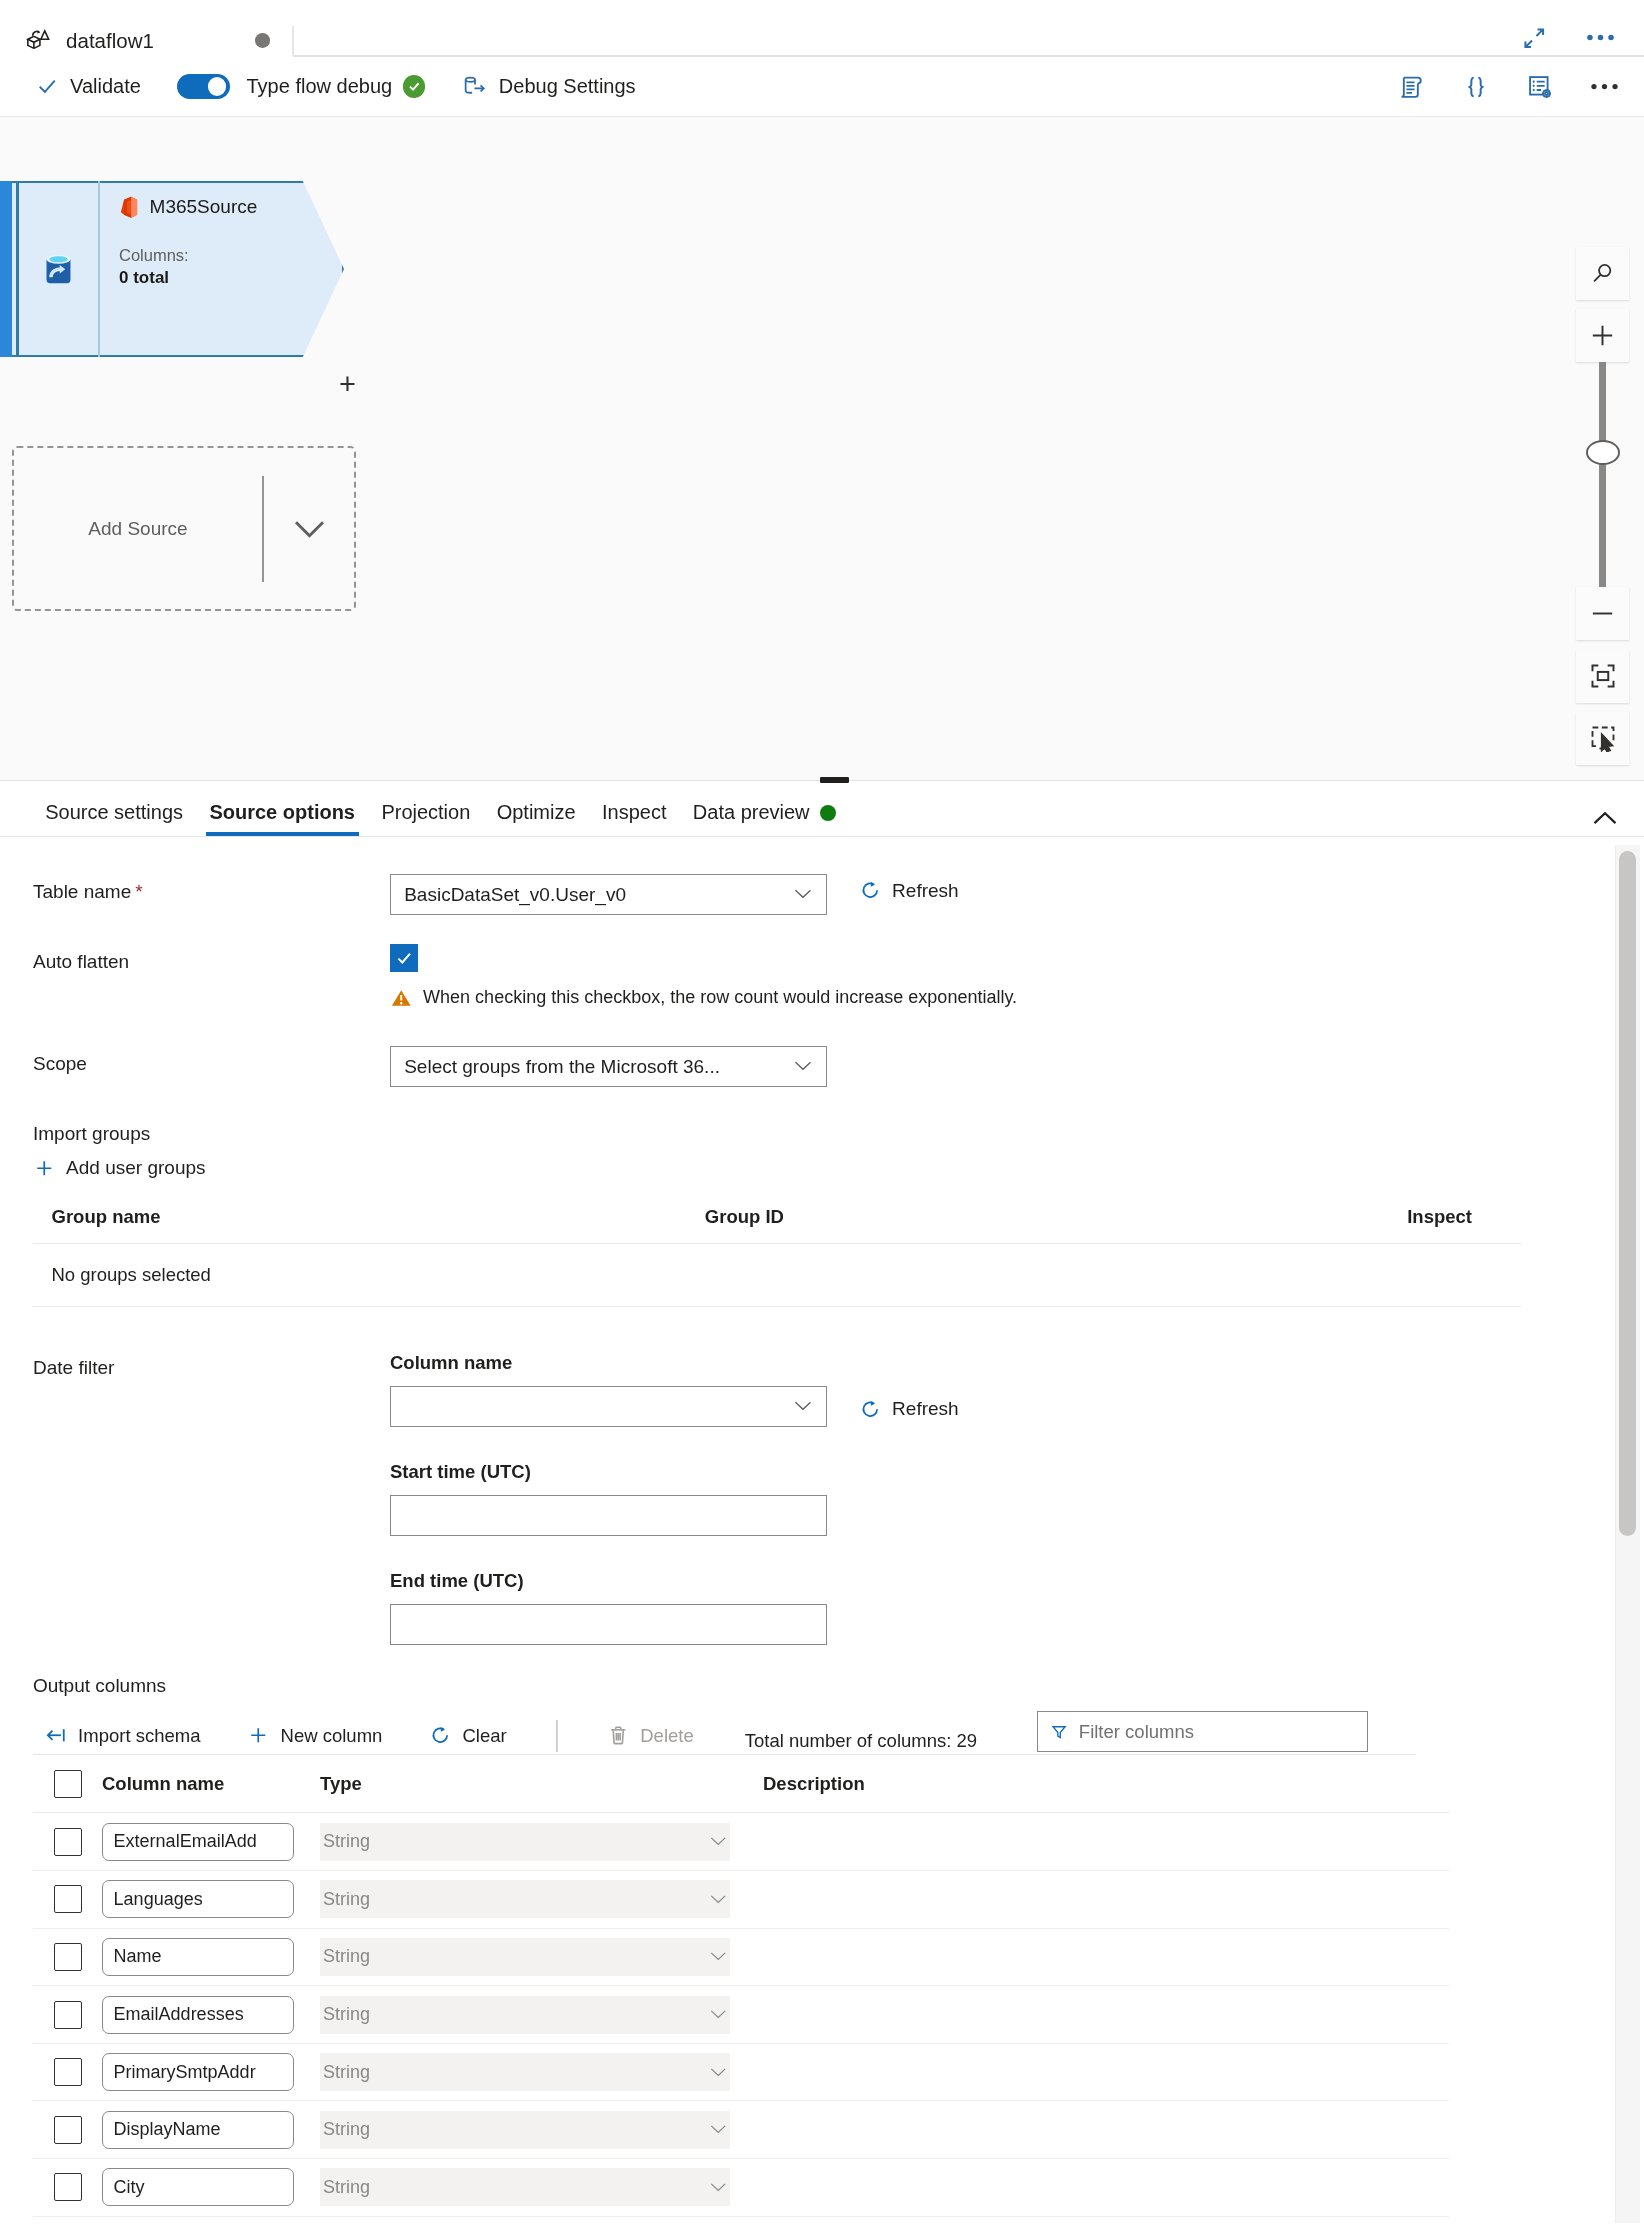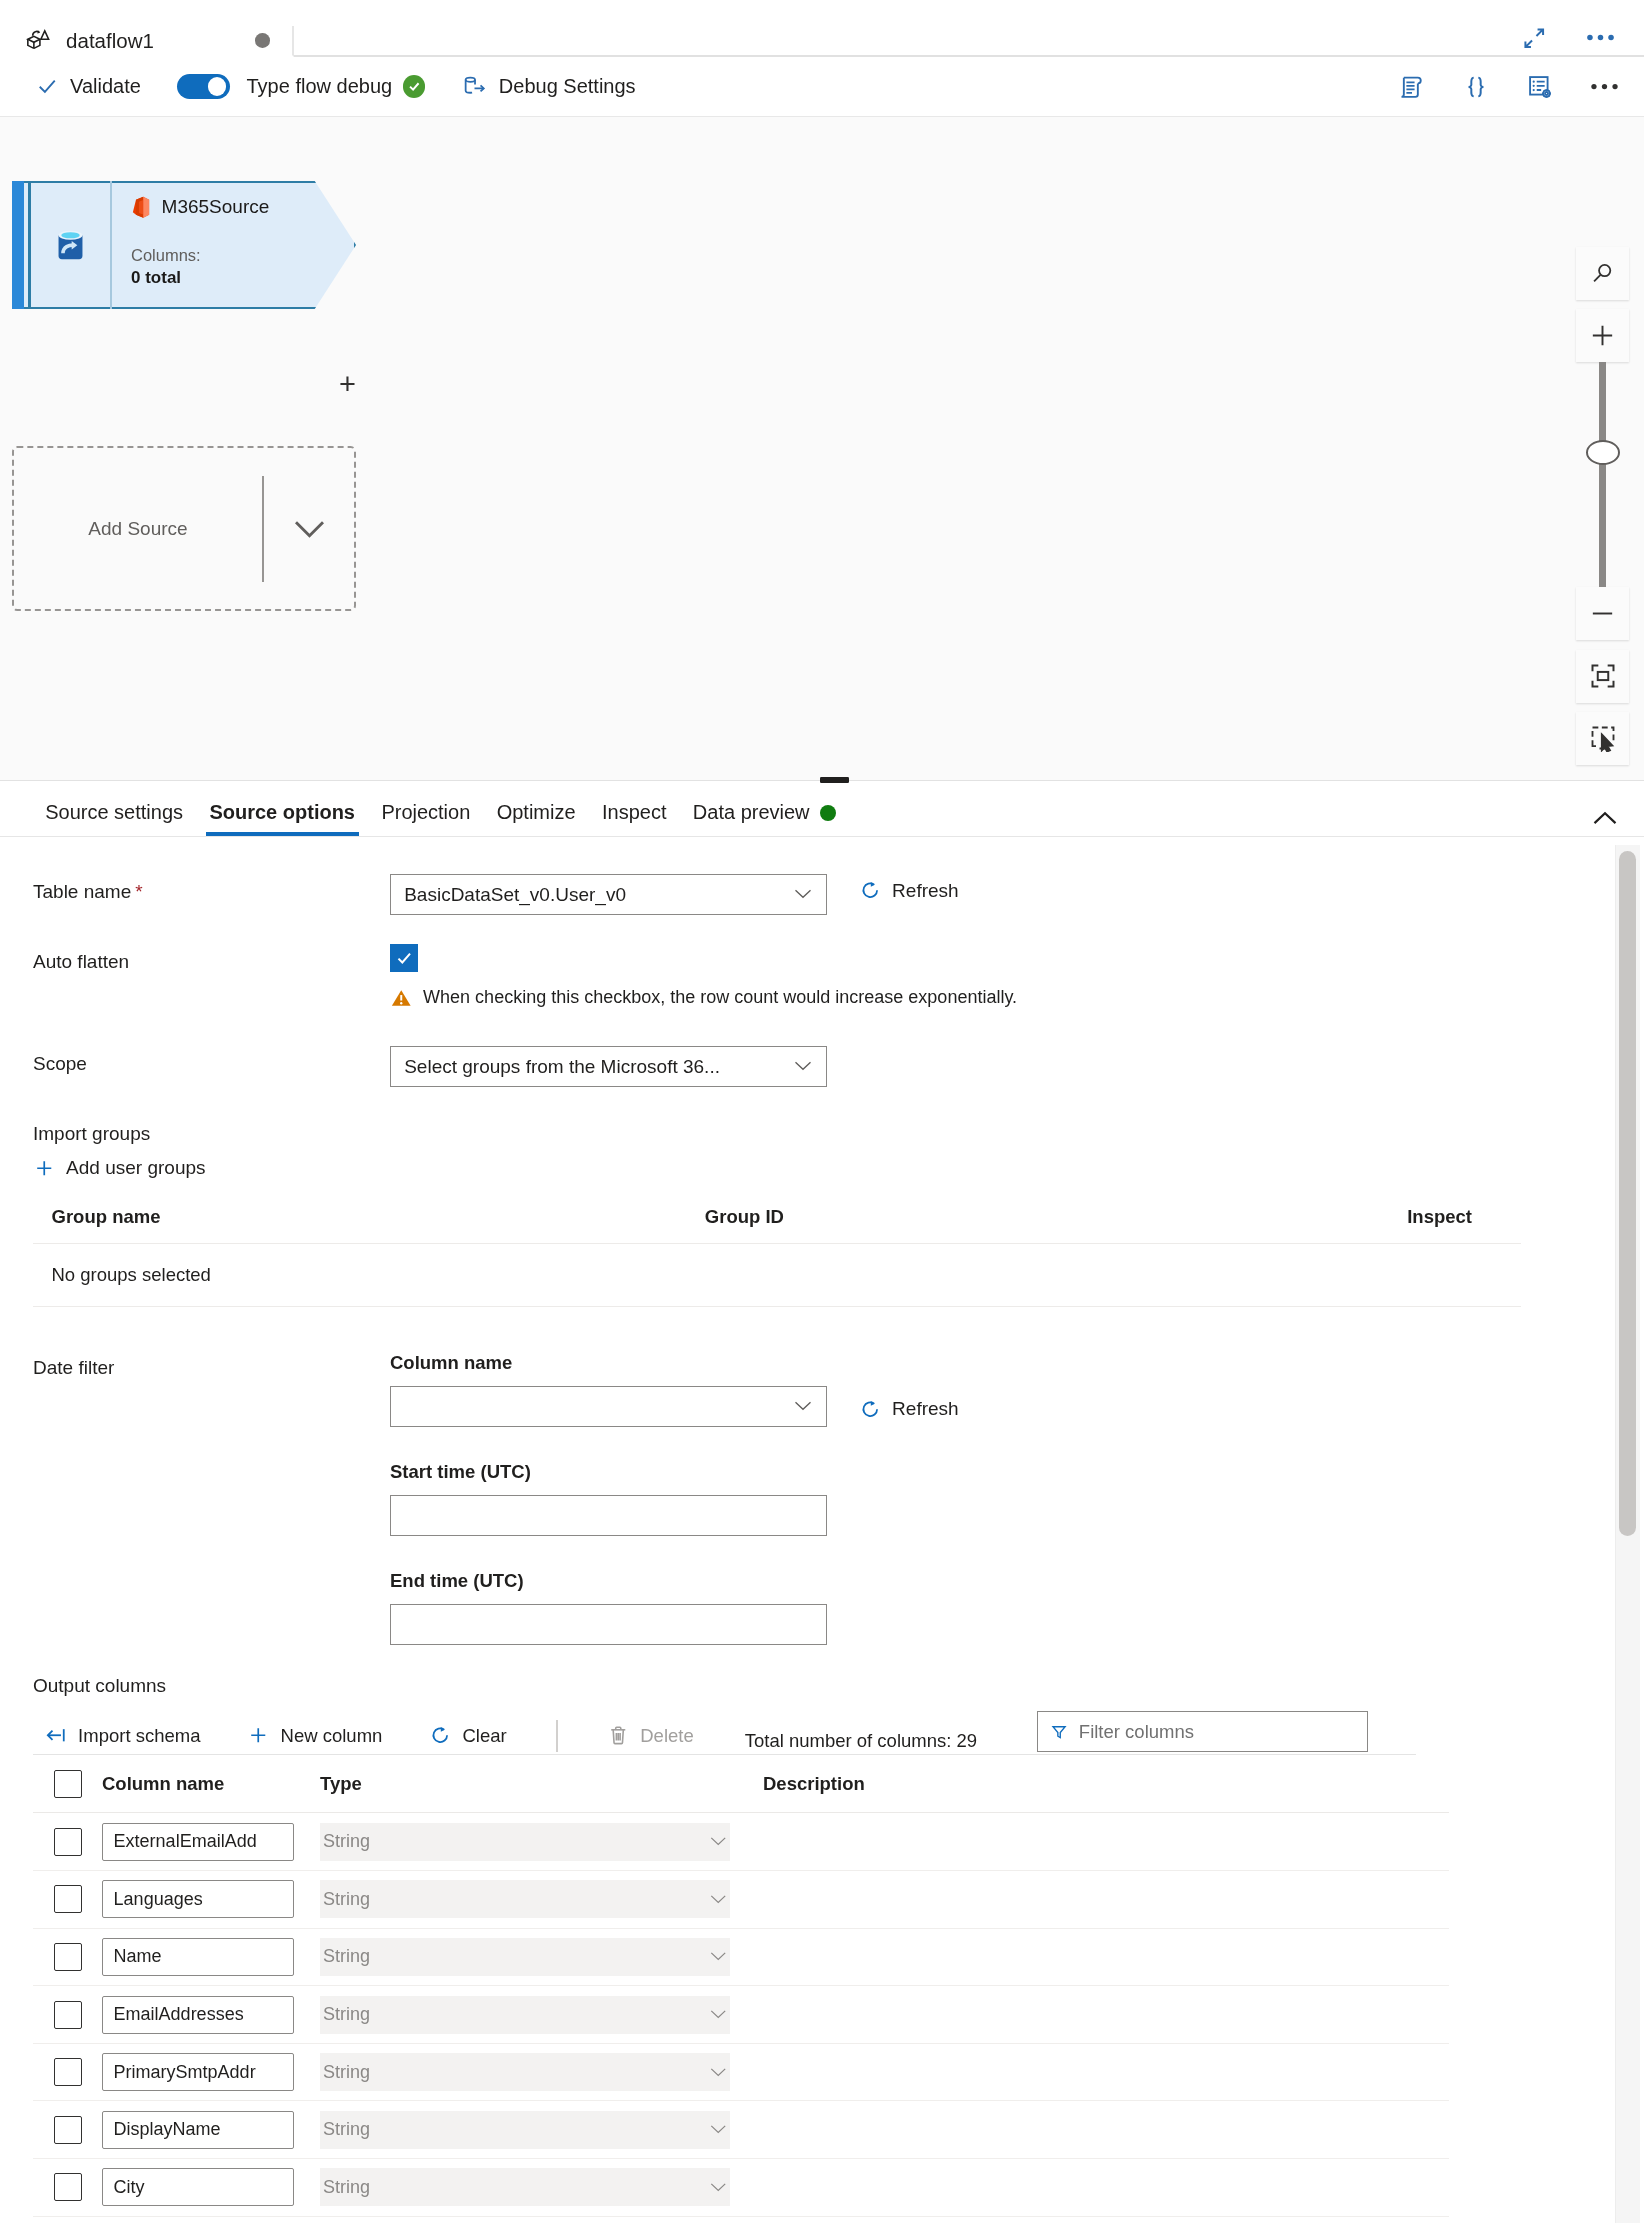--- a/index.html
+++ b/index.html
@@ -82,22 +82,22 @@
 
   
   .canvas {
     position: relative;
     height: 664px;
     background: #fafafa;
     border-bottom: 1.3px solid #e2e2e2;
     overflow: hidden;
   }
   .source-node {
-    position: absolute; left: 12px; top: 64px;
-    width: 344px; height: 128px;
+    position: absolute; left: 0; top: 64px;
+    width: 344px; height: 176px;
   }
   .node-shape {
     position: absolute; inset: 0;
     background: #deecf9;
     border: 2px solid #2e7da6;
     clip-path: polygon(0 0, 88% 0, 100% 50%, 88% 100%, 0 100%);
   }
   .node-accent {
     position: absolute; left: 0; top: 0; bottom: 0; width: 12px;
     background: #2b88d8;
@@ -299,21 +299,21 @@
     padding: 9.3px 0; border-bottom: 1.3px solid #f0eeec;
   }
   .cb-cell { width: 69px; flex: none; display: flex; justify-content: center; }
   .cb {
     width: 28px; height: 28px; border: 1.3px solid #323130;
     background: #fff; border-radius: 2px; cursor: pointer;
   }
   .cname-cell { width: 218px; flex: none; }
   .cname-input {
     width: 192px; height: 38px; border: 1.3px solid #8a8886;
-    border-radius: 2px; font-size: 18px; padding: 0 10.6px;
+    border-radius: 7px; font-size: 18px; padding: 0 10.6px;
     font-family: inherit; color: #201f1e; background: #fff;
   }
   .ctype-cell { width: 443px; flex: none; }
   .ctype-select {
     width: 410px; height: 38px; background: #f3f2f1;
     border: none; display: flex; align-items: center; padding: 0 3px;
     font-size: 18px; color: #8a8886; cursor: pointer; gap: 19px;
   }
   .ctype-select .caret { margin-left: auto; }
   .cdesc-cell { flex: 1; font-size: 18.5px; }

